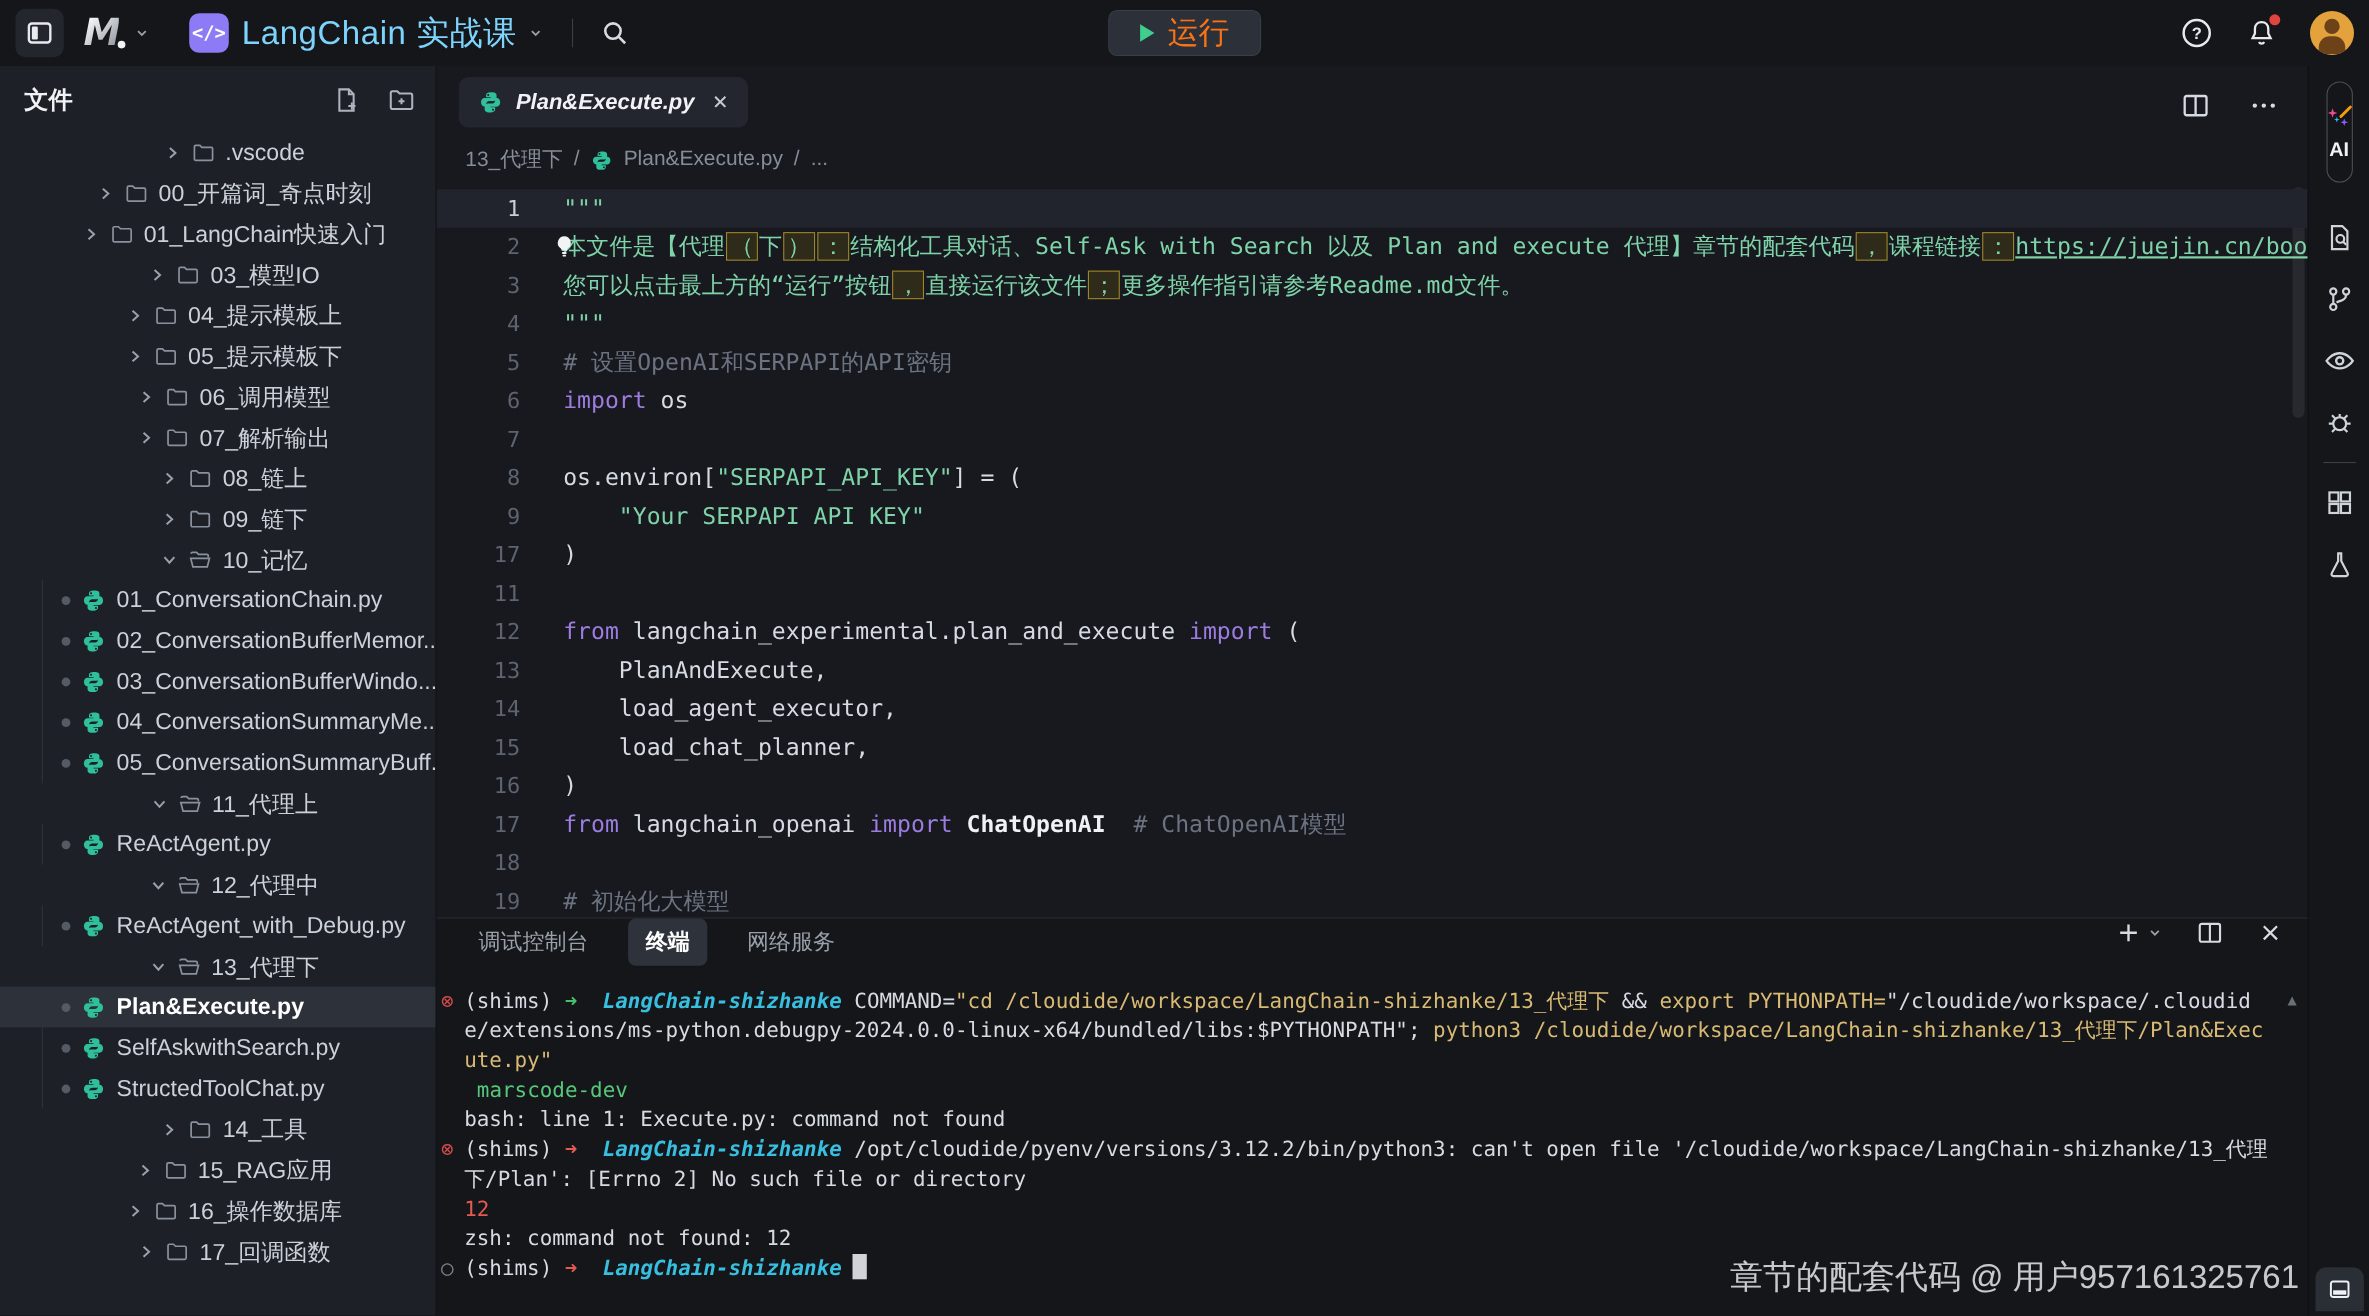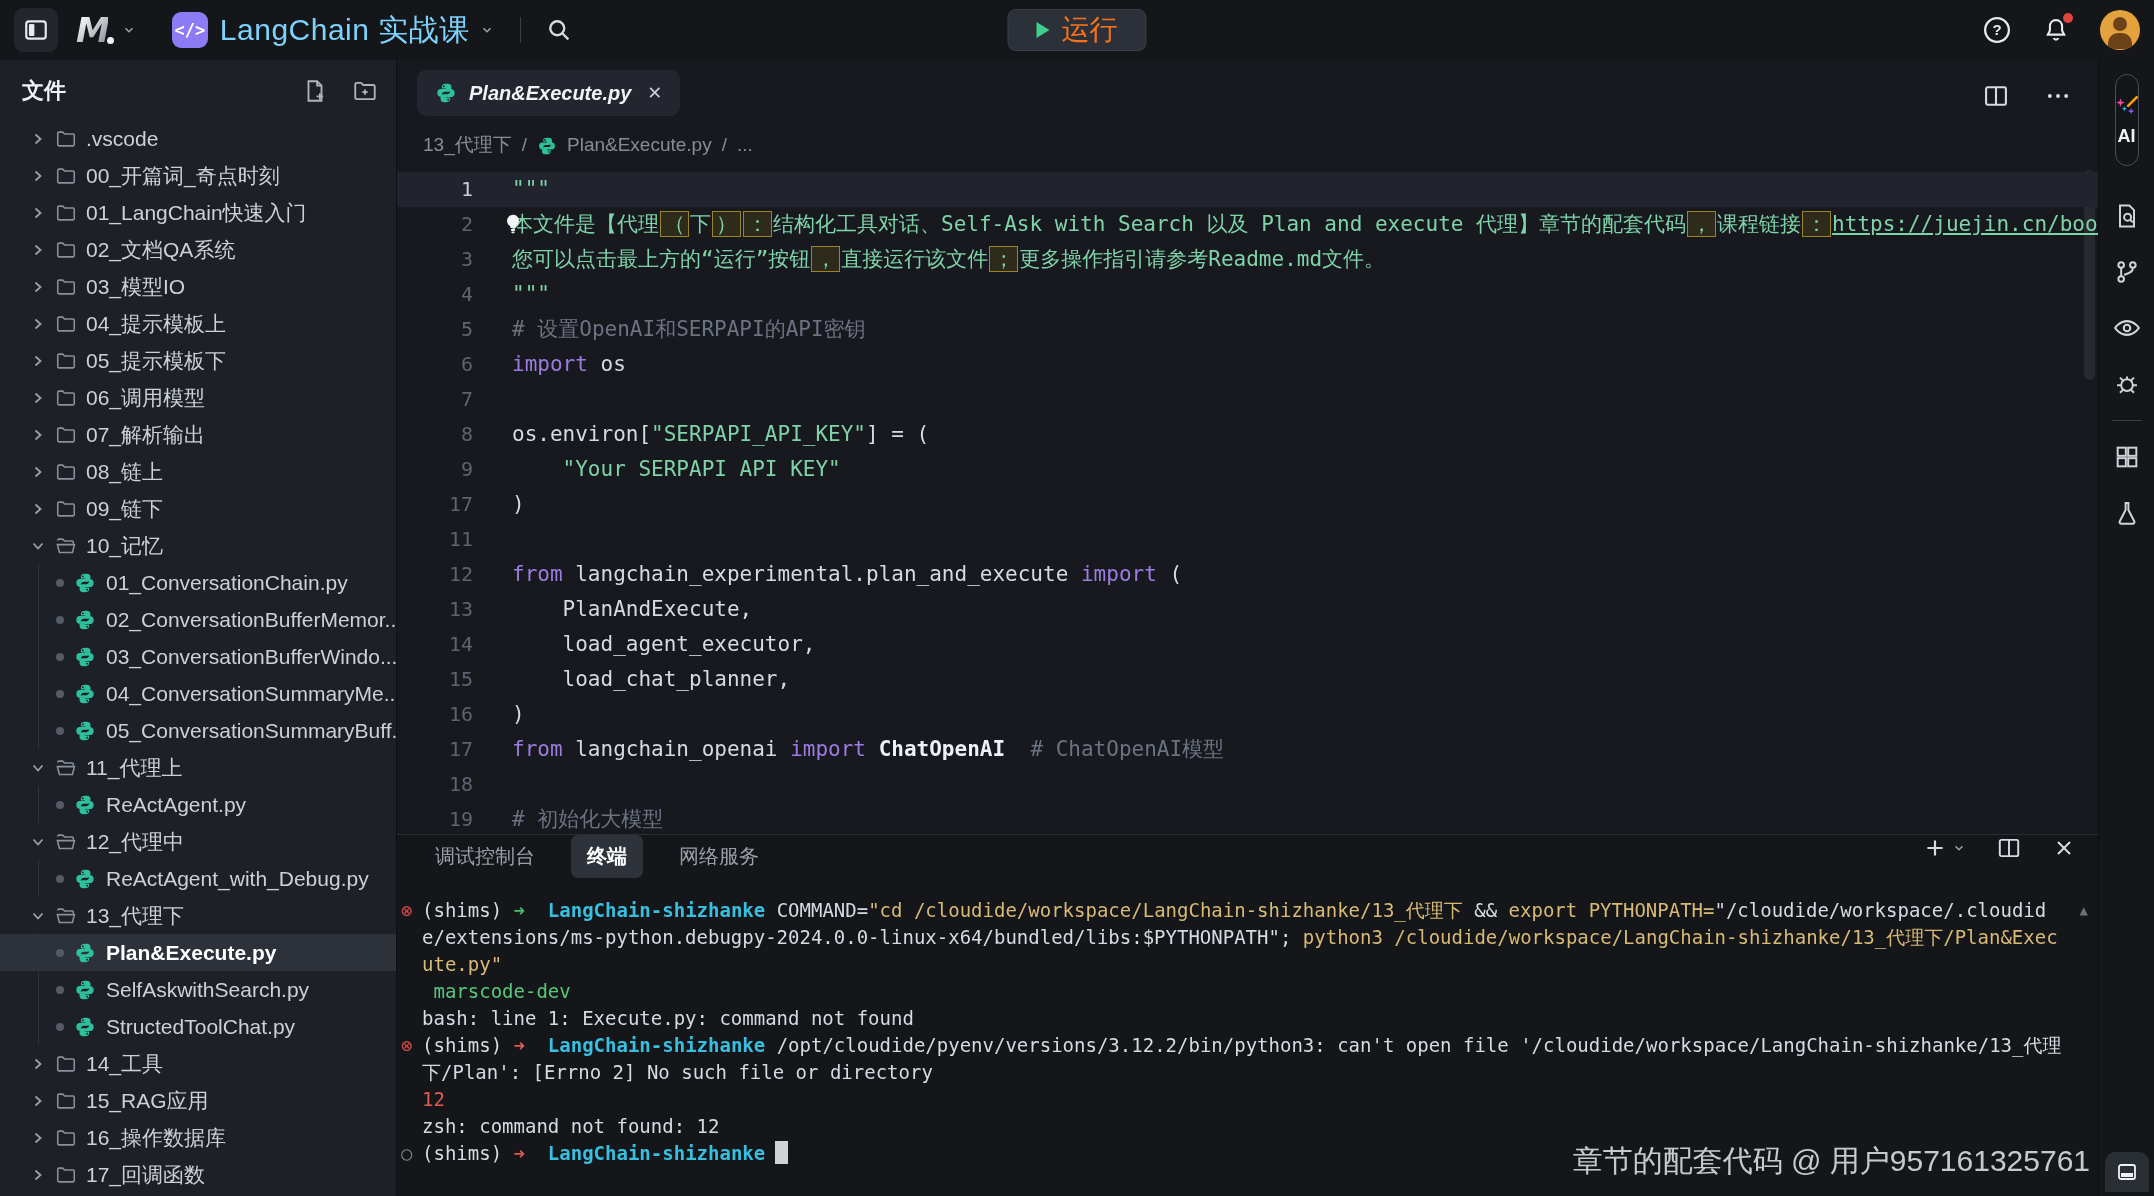--- a/index.html
+++ b/index.html
@@ -44,21 +44,21 @@
     width:24px;height:16px;border-radius:10px 10px 0 0;background:#6e4218;}
   
   .main{flex:1;display:flex;min-height:0;}
   
   .sidebar{width:397px;flex:0 0 397px;background:var(--bg1);border-right:1px solid #0d0f12;
     display:flex;flex-direction:column;overflow:hidden;}
   .sb-header{height:52px;display:flex;align-items:center;padding:10px 18px 0 22px;flex:0 0 52px;}
   .sb-title{font-size:22px;font-weight:700;color:#f0f2f5;}
   .sb-actions{margin-left:auto;display:flex;gap:24px;}
   .tree{flex:1;overflow:hidden;padding-top:8px;}
-  .tree-row{height:37px;display:flex;align-items:center;padding-left:30px;gap:9px;cursor:pointer;font-size:21px;color:#ccd1d9;white-space:nowrap;}
+  .tree-row{height:37px;display:flex;align-items:center;padding-left:30px;gap:9px;cursor:pointer;font-size:21px;color:#ccd1d9;white-space:nowrap;justify-content:center;}
   .tree-row .chev{flex:0 0 16px;display:flex;}
   .tree-row .chev.open{transform:rotate(90deg);}
   .children{position:relative;}
   .children::before{content:"";position:absolute;left:38px;top:0;bottom:0;width:1px;background:#2e333b;}
   .file-row{height:37px;display:flex;align-items:center;padding-left:56px;gap:10px;cursor:pointer;font-size:21px;color:#ccd1d9;white-space:nowrap;}
   .file-row .dot{width:8px;height:8px;border-radius:50%;background:#555b65;flex:0 0 8px;}
   .file-row.selected{background:var(--sel);color:#ffffff;font-weight:700;}
   .icon16{width:22px;height:22px;flex:0 0 22px;display:flex;}
   
   .editor-col{flex:1;display:flex;flex-direction:column;min-width:0;background:var(--bg2);}
@@ -87,21 +87,21 @@
   .panel{height:362px;flex:0 0 362px;background:var(--bg3);border-top:1px solid #2a2d34;display:flex;flex-direction:column;position:relative;}
   .panel-tabs{height:56px;flex:0 0 56px;display:flex;align-items:flex-start;gap:20px;padding:0 22px;}
   .ptab{font-size:20px;color:#9aa0aa;padding:8px 16px;border-radius:7px;cursor:pointer;}
   .ptab.active{background:#2e323a;color:#ffffff;font-weight:700;}
   .panel-actions{margin-left:auto;display:flex;align-items:center;gap:30px;}
   .term{flex:1;padding:6px 30px 0 25px;font-family:"DejaVu Sans Mono",monospace;font-size:19px;
     line-height:27px;overflow:hidden;position:relative;}
   .t-line{position:relative;word-break:break-all;white-space:pre-wrap;color:var(--fg);}
   .t-circle-red{color:#d14b4b;} .t-circle-grey{color:#7a8088;}
   .t-red{color:var(--tred);} .t-green{color:var(--tgreen);} .t-yellow{color:var(--yellow);}
-  .t-cyanb{color:var(--cyan);font-weight:700;} .t-fg{color:var(--fg);} .t-grn2{color:#57c87a;}
+  .t-cyanb{color:var(--cyan);font-weight:700;font-style:italic;} .t-fg{color:var(--fg);} .t-grn2{color:#57c87a;}
   .t-cursor{display:inline-block;width:13px;height:23px;background:#d0d3d8;vertical-align:-4px;margin-left:10px;}
   .term-arrow{position:absolute;top:6px;right:10px;color:#6a7078;font-size:14px;}
   
   .rightbar{width:56px;flex:0 0 56px;background:var(--bg0);border-left:1px solid #0d0f12;
     display:flex;flex-direction:column;align-items:center;padding-top:14px;gap:0;position:relative;}
   .ai-pill{width:24px;height:92px;border:1.5px solid #4a4f58;border-radius:23px;display:flex;
     flex-direction:column;align-items:center;justify-content:center;gap:6px;margin-bottom:22px;cursor:pointer;}
   .ai-label{color:#f0f2f6;font-size:18px;font-weight:700;}
   .rb-icon{height:56px;display:flex;align-items:center;justify-content:center;cursor:pointer;width:100%;}
   .rb-divider{width:30px;height:1px;background:#3a3f47;margin:8px 0;}
@@ -207,33 +207,20 @@
               <svg width="16" height="16" viewBox="0 0 16 16">
                 <path d="M5.5 3.5L10.5 8l-5 4.5" fill="none" stroke="#9aa1ab" stroke-width="1.8"></path>
               </svg>
             </span>
             <span class="icon16">
               <svg width="22" height="22" viewBox="0 0 24 24">
                 <path d="M3 6c0-.8.6-1.5 1.4-1.5h4l2 2h9.2c.8 0 1.4.7 1.4 1.5v10c0 .8-.6 1.5-1.4 1.5H4.4A1.4 1.4 0 013 18V6z" fill="none" stroke="#8a919c" stroke-width="1.7"></path>
               </svg>
             </span>
             <span>01_LangChain快速入门</span>
-          </div>
-          <div class="tree-row">
-            <span class="chev">
-              <svg width="16" height="16" viewBox="0 0 16 16">
-                <path d="M5.5 3.5L10.5 8l-5 4.5" fill="none" stroke="#9aa1ab" stroke-width="1.8"></path>
-              </svg>
-            </span>
-            <span class="icon16">
-              <svg width="22" height="22" viewBox="0 0 24 24">
-                <path d="M3 6c0-.8.6-1.5 1.4-1.5h4l2 2h9.2c.8 0 1.4.7 1.4 1.5v10c0 .8-.6 1.5-1.4 1.5H4.4A1.4 1.4 0 013 18V6z" fill="none" stroke="#8a919c" stroke-width="1.7"></path>
-              </svg>
-            </span>
-            <span>02_文档QA系统</span>
           </div>
           <div class="tree-row">
             <span class="chev">
               <svg width="16" height="16" viewBox="0 0 16 16">
                 <path d="M5.5 3.5L10.5 8l-5 4.5" fill="none" stroke="#9aa1ab" stroke-width="1.8"></path>
               </svg>
             </span>
             <span class="icon16">
               <svg width="22" height="22" viewBox="0 0 24 24">
                 <path d="M3 6c0-.8.6-1.5 1.4-1.5h4l2 2h9.2c.8 0 1.4.7 1.4 1.5v10c0 .8-.6 1.5-1.4 1.5H4.4A1.4 1.4 0 013 18V6z" fill="none" stroke="#8a919c" stroke-width="1.7"></path>

